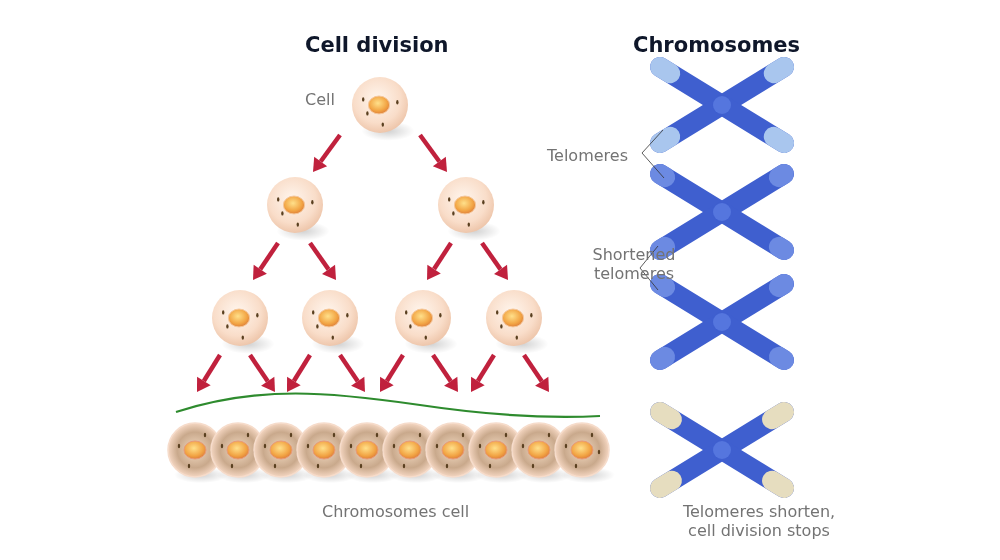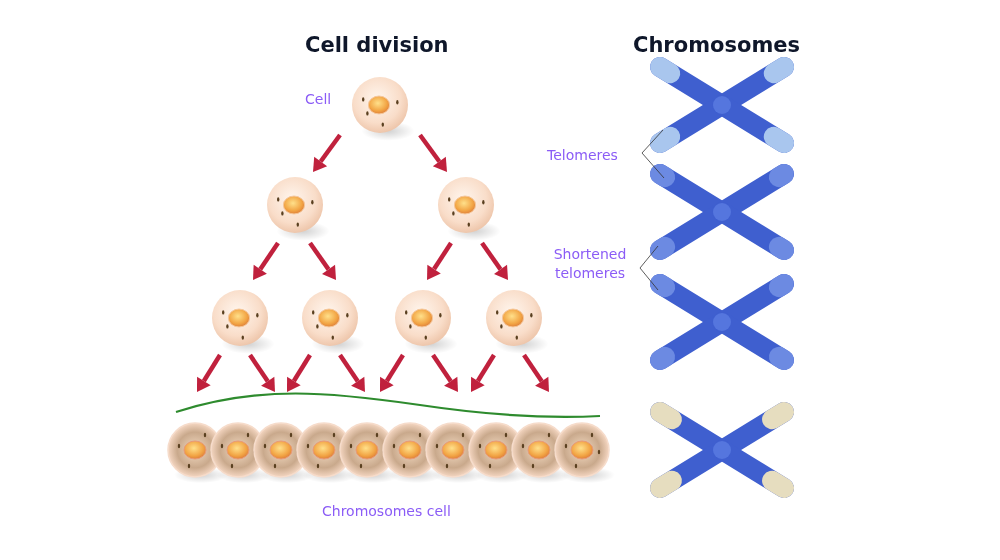--- a/index.html
+++ b/index.html
@@ -1,21 +1,21 @@
 <!DOCTYPE html>
 <html><head>
 <meta charset="utf-8">
 <style>
   html, body { margin: 0; padding: 0; background: #ffffff; }
   body { width: 1000px; height: 560px; position: relative; overflow: hidden;
          font-family: "DejaVu Sans", sans-serif; }
   .abs { position: absolute; }
   .title { font-weight: bold; font-size: 21px; color: #0f172a; white-space: nowrap; }
-  .label { font-size: 14px; color: #8b5cf6; white-space: nowrap; line-height: 19px; }
-  .label.center { text-align: center; }
+  .label { font-size: 16px; color: #737373; white-space: nowrap; line-height: 19px; }
+  .label.center { text-align: center; margin-left: 44px; }
   svg.stage { position: absolute; left: 0; top: 0; }
 </style>
 </head>
 <body>
 
 <svg class="stage" width="1000" height="560" viewBox="0 0 1000 560">
   <defs>
     <radialGradient id="cellGrad" cx="45%" cy="40%" r="60%">
       <stop offset="0%" stop-color="#fff6ee"></stop>
       <stop offset="70%" stop-color="#f9ddc9"></stop>
@@ -313,13 +313,15 @@
 <div class="abs title" style="left:305px; top:33px;">Cell division</div>
 <div class="abs title" style="left:633px; top:33px;text-align:right;">Chromosomes</div>
 <div class="abs label" style="left:305px; top:90px;">Cell</div>
 <div class="abs label" style="left:547px; top:146px;">Telomeres</div>
 <div class="abs label center" style="left:545px; top:245px; width:90px;">
   <div>Shortened</div>
   <div>telomeres</div>
 </div>
 <div class="abs label" style="left:322px; top:502px;">Chromosomes cell</div>
 <div class="abs label center" style="left:630px; top:502px; width:170px;">
+  <div>Telomeres shorten,</div>
+  <div>cell division stops</div>
 </div>
 
 </body></html>

